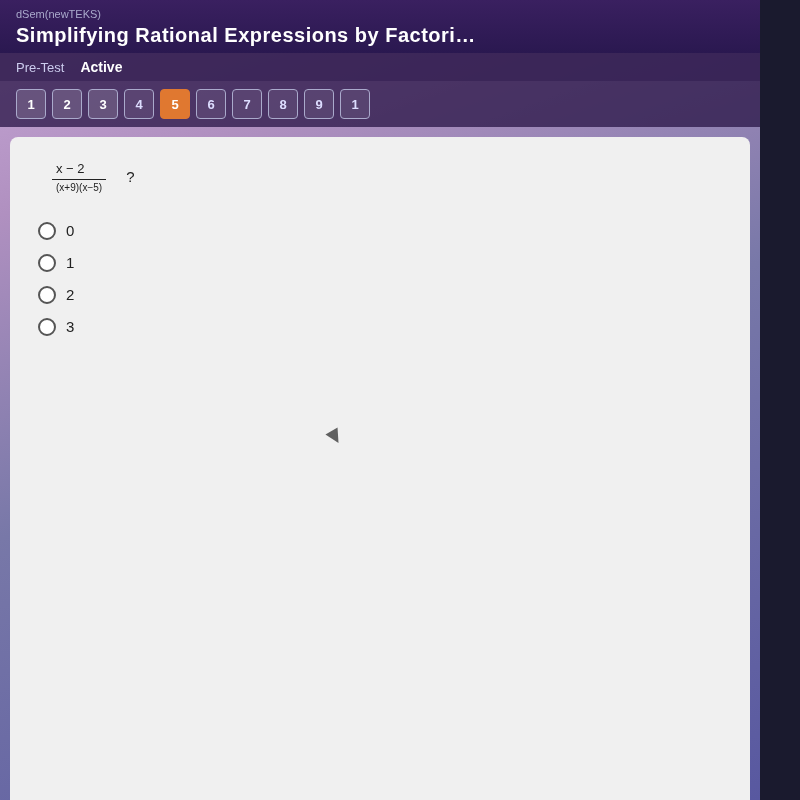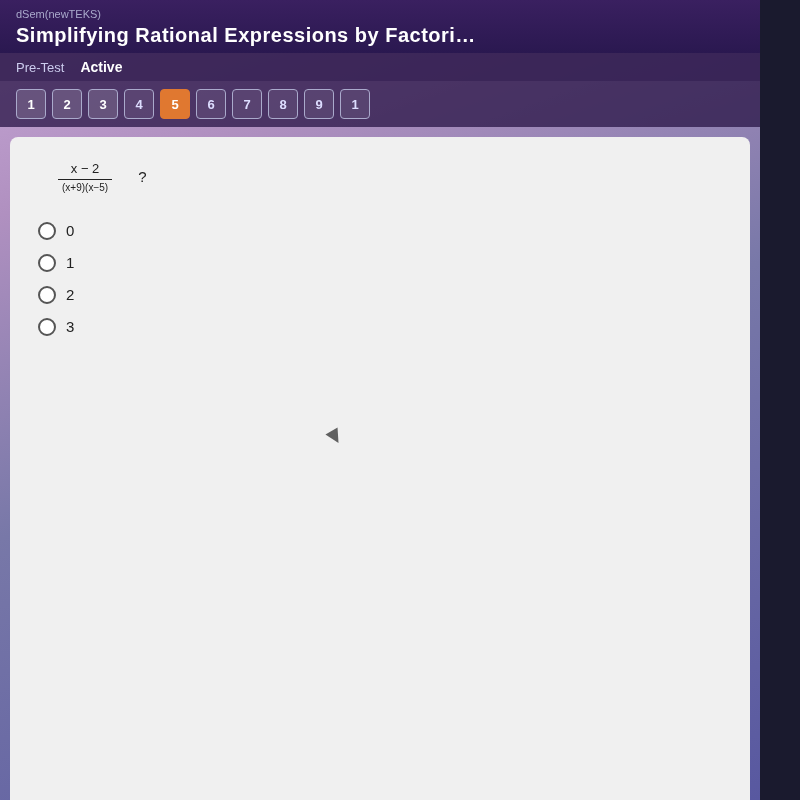--- a/index.html
+++ b/index.html
@@ -115,25 +115,24 @@
       display: flex;
       align-items: center;
       flex-wrap: wrap;
       gap: 6px;
       margin-bottom: 28px;
     }
 
     .fraction-container {
       display: inline-flex;
       flex-direction: column;
-      align-items: center;
       font-size: 14px;
       color: #222;
       line-height: 1.2;
-      margin: 0 20px;
+      margin: 0 14px;
     }
 
     .fraction-numerator {
       padding: 0 4px 2px 4px;
       font-size: 13px;
     }
 
     .fraction-divider {
       width: 100%;
       height: 1px;

